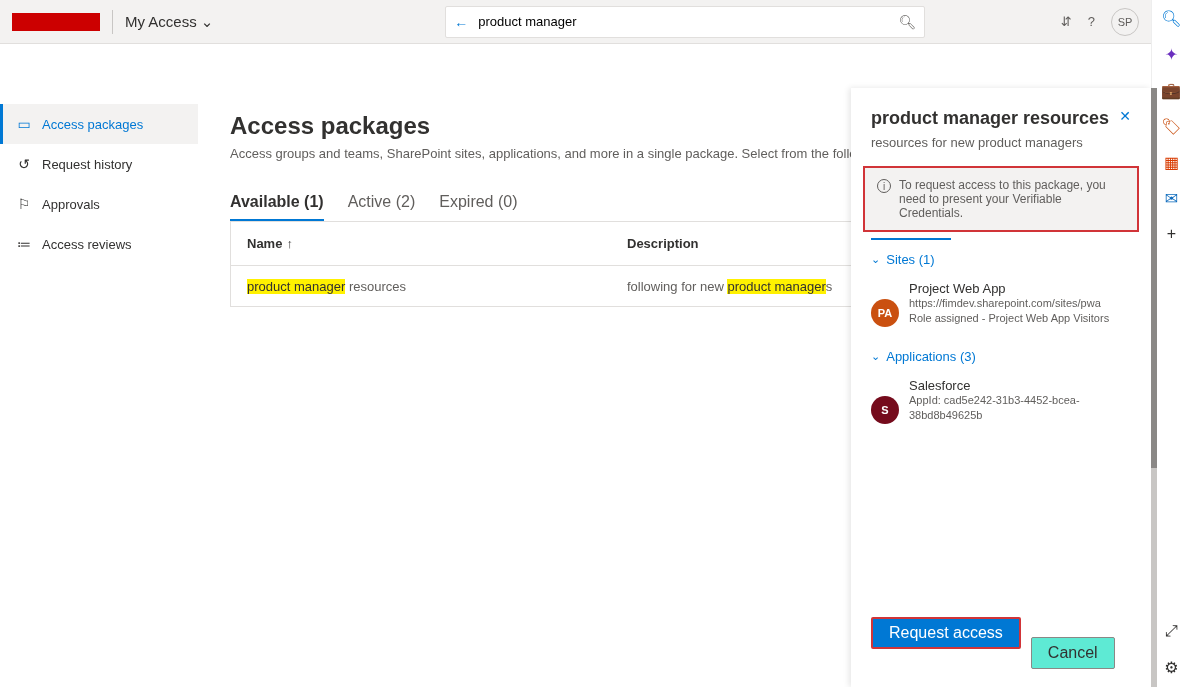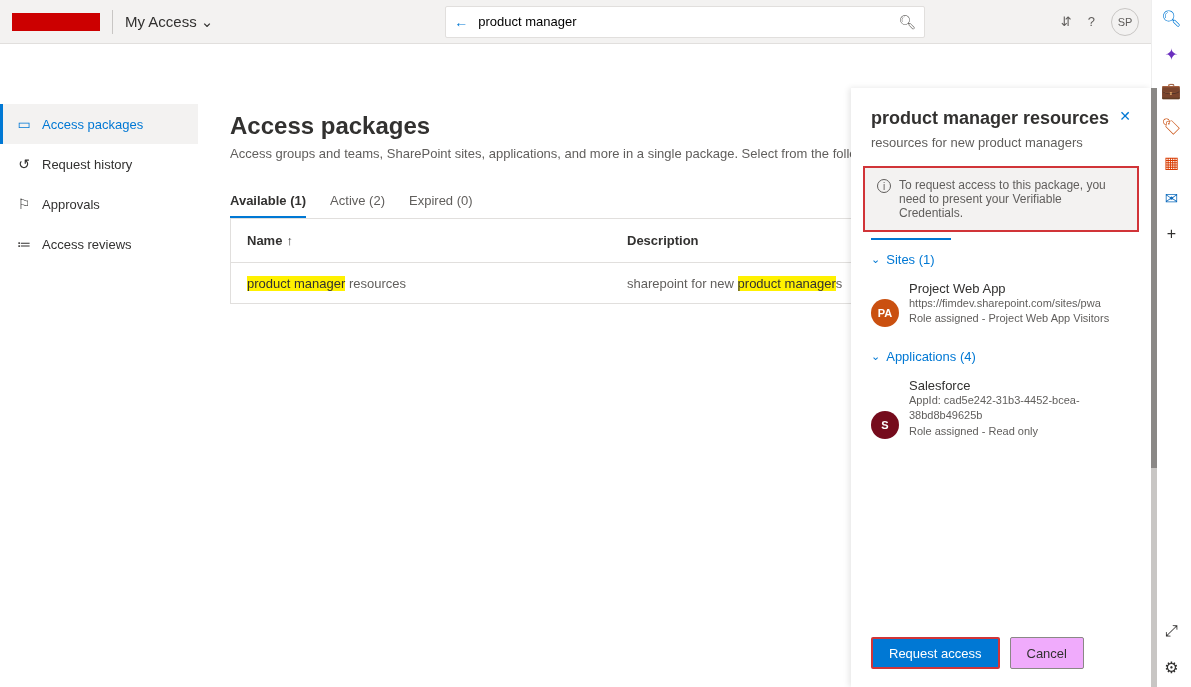--- a/index.html
+++ b/index.html
@@ -26,21 +26,21 @@
   .body { flex:1; display:flex; position:relative;}
   .sidebar { width:198px; background:#fff; padding-top:16px;}
   .side-item { height:40px; display:flex; align-items:center; padding-left:16px; gap:10px; font-size:13px; color:#323130; cursor:pointer;}
   .side-item.active { background:#f3f2f1; color:#0078d4; border-left:3px solid #0078d4; padding-left:13px;}
   .side-item .s-ic { width:16px; text-align:center; color:inherit; font-size:14px;}
   
   .content { flex:1; padding:24px 32px; overflow:hidden;}
   .content h1 { font-size:24px; font-weight:600; margin:0 0 6px 0;}
   .content .subhead { font-size:13px; color:#605e5c; margin-bottom:24px;}
   .tabs { display:flex; gap:24px; border-bottom:1px solid #e1dfdd; margin-bottom:0;}
-  .tab { padding:8px 0; font-size:13px; color:#605e5c; cursor:pointer; border-bottom:2px solid transparent;}
+  .tab { padding:8px 0; font-size:16px; color:#605e5c; cursor:pointer; border-bottom:2px solid transparent;}
   .tab.active { color:#323130; border-bottom-color:#0078d4; font-weight:600;}
   .table { border:1px solid #e1dfdd; border-top:none;}
   .table .thead { display:flex; height:44px; align-items:center; padding:0 16px; font-size:13px; color:#323130; font-weight:600; border-bottom:1px solid #e1dfdd;}
   .table .col-name { width:380px; display:flex; align-items:flex-end; gap:4px;}
   .table .col-desc { width:280px;}
   .table .col-res { flex:1;}
   .table .trow { display:flex; height:40px; align-items:center; padding:0 16px; font-size:13px; color:#605e5c;}
   .hl { background:#fff100; color:#323130;}
   
   .panel { position:absolute; right:0; top:0; bottom:0; width:300px; background:#fff; box-shadow:-2px 0 6px rgba(0,0,0,0.1); display:flex; flex-direction:column;}
@@ -57,23 +57,23 @@
   .res-underline { width:80px; height:2px; background:#0078d4; margin:6px 0 0 20px;}
   .group-head { padding:12px 20px 6px 20px; font-size:13px; color:#0078d4; display:flex; align-items:center; gap:6px; cursor:pointer;}
   .group-head .chev { font-size:11px;}
   .res-item { padding:8px 20px 10px 20px; display:flex; gap:10px;align-items:flex-end;}
   .res-avatar { width:28px; height:28px; border-radius:50%; display:flex; align-items:center; justify-content:center; font-size:11px; font-weight:600; color:#fff; flex-shrink:0;}
   .pa { background:#ca5010;}
   .sf { background:#750b1c;}
   .res-item .res-title { font-size:13px; color:#323130;}
   .res-item .res-sub, .res-item .res-role { font-size:11px; color:#605e5c; line-height:1.4;}
   .panel-footer { margin-top:auto; padding:14px 20px 18px 20px; display:flex; gap:10px;}
-  .btn { height:32px; padding:0 16px; font-size:13px; border-radius:2px; cursor:pointer; display:flex; align-items:center;}
+  .btn { height:32px; padding:0 16px; font-size:16px; border-radius:2px; cursor:pointer; display:flex; align-items:center;}
   .btn-primary { background:#0078d4; color:#fff; border:2px solid #d13438;}
-  .btn-secondary { background:#f0abfc; color:#323130; border:1px solid #8a8886;}
+  .btn-secondary { background:#5eead4; color:#323130; border:1px solid #8a8886;margin-top:20px;}
 </style>
 </head>
 <body>
 
 <div class="main-app">
   <div class="topbar">
     <div class="logo"></div>
     <div class="divider"></div>
     <div class="app-switch">
       <span>My Access</span>
@@ -126,21 +126,21 @@
             <span>↑</span>
           </div>
           <div class="col-desc">Description</div>
           <div class="col-res">Res</div>
         </div>
         <div class="trow">
           <div class="col-name">
             <span><span class="hl">product manager</span><span> resources</span></span>
           </div>
           <div class="col-desc">
-            <span>sharepoint for new </span><span class="hl">product manager</span><span>s</span>
+            <span>following for new </span><span class="hl">product manager</span><span>s</span>
           </div>
           <div class="col-res">Sal</div>
         </div>
       </div>
     </div>
 
     <div class="panel">
       <div class="panel-head">
         <div class="title-row">
           <h2>product manager resources</h2>
@@ -162,28 +162,27 @@
         <div class="res-avatar pa">PA</div>
         <div>
           <div class="res-title">Project Web App</div>
           <div class="res-sub">https://fimdev.sharepoint.com/sites/pwa</div>
           <div class="res-role">Role assigned - Project Web App Visitors</div>
         </div>
       </div>
 
       <div class="group-head">
         <span class="chev">⌄</span>
-        <span>Applications (4)</span>
+        <span>Applications (3)</span>
       </div>
       <div class="res-item">
         <div class="res-avatar sf">S</div>
         <div>
           <div class="res-title">Salesforce</div>
           <div class="res-sub">AppId: cad5e242-31b3-4452-bcea-38bd8b49625b</div>
-          <div class="res-role">Role assigned - Read only</div>
         </div>
       </div>
 
       <div class="panel-footer">
         <div class="btn btn-primary">Request access</div>
         <div class="btn btn-secondary">Cancel</div>
       </div>
       <div class="panel-scroll">
           <div class="thumb"></div>
         </div>

